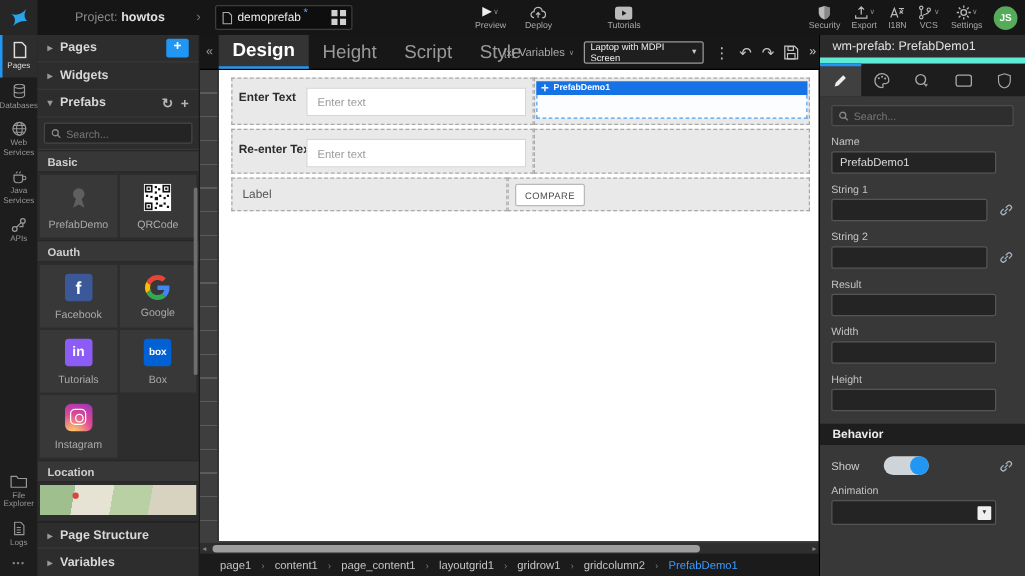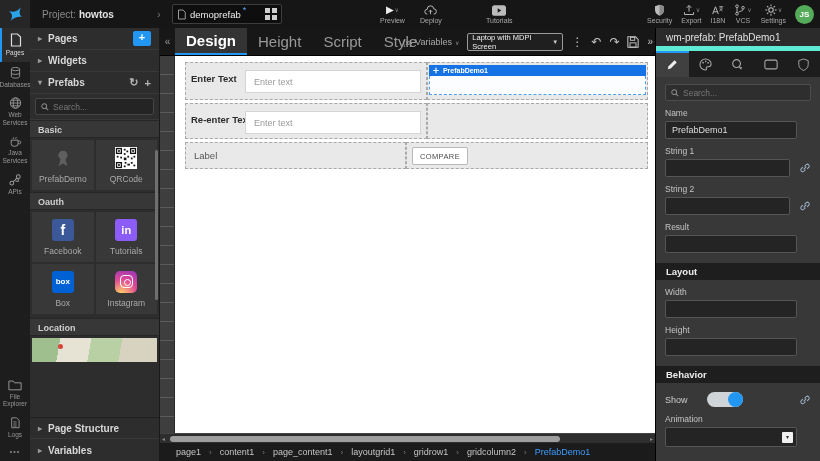--- a/index.html
+++ b/index.html
@@ -3,21 +3,21 @@
 <meta charset="utf-8">
 <style>
 *{box-sizing:border-box;margin:0;padding:0}
 html,body{background:#111}
 .app{position:relative;width:820px;height:461px;overflow:hidden;font-family:"Liberation Sans",sans-serif;background:#2d2d2d;color:#ccc}
 .abs{position:absolute}
 svg{display:block}
 
 .topbar{position:absolute;left:0;top:0;width:820px;height:28px;background:#161616;display:flex;align-items:center;z-index:5}
 .logo{width:30px;height:28px;background:#262626;display:flex;align-items:center;justify-content:center}
-.project{margin-left:12px;font-size:10px;color:#8a8a8a;white-space:nowrap}
+.project{margin-left:30px;font-size:10px;color:#8a8a8a;white-space:nowrap}
 .project b{color:#e2e2e2;font-weight:bold;margin-left:3px}
 .tb-chev{position:absolute;left:157px;color:#777;font-size:11px}
 .pageSelector{position:absolute;left:172px;top:4px;height:20px;width:110px;background:#0e0e0e;border:1px solid #3d3d3d;border-radius:2px;display:flex;align-items:center;padding:0 4px;gap:4px}
 .pageSelector .pname{font-size:9.5px;color:#eee}
 .pageSelector .dirty{color:#5aa7ff;font-size:9px;margin-left:-2px;align-self:flex-start}
 .pageSelector .gridIc{margin-left:auto}
 .tbBtn{display:flex;flex-direction:column;align-items:center;gap:1px;color:#a8a8a8;font-size:7px;line-height:1;cursor:pointer}
 .tbBtn .ic{height:12px;display:flex;align-items:center;justify-content:center;gap:1px}
 .tb-right{position:absolute;right:0;top:0;height:28px;display:flex;align-items:center;gap:9px;padding-right:6px}
 .avatar{width:19px;height:19px;border-radius:50%;background:#56ab5a;color:#fff;font-size:8px;font-weight:bold;display:flex;align-items:center;justify-content:center}
@@ -351,20 +351,29 @@
           <span class="tLabel">QRCode</span>
         </div>
       </div>
       <div class="groupHead">Oauth</div>
       <div class="tileGrid">
         <div class="tile">
           <span class="brandSq" style="background:#3b5998;font-size:14px">f</span>
           <span class="tLabel">Facebook</span>
         </div>
         <div class="tile">
+          <svg width="20" height="20" viewBox="0 0 48 48">
+              <path fill="#EA4335" d="M24 9.5c3.54 0 6.71 1.22 9.21 3.6l6.85-6.85C35.9 2.38 30.47 0 24 0 14.62 0 6.51 5.38 2.56 13.22l7.98 6.19C12.43 13.72 17.74 9.5 24 9.5z"></path>
+              <path fill="#4285F4" d="M46.98 24.55c0-1.57-.15-3.09-.38-4.55H24v9.02h12.94c-.58 2.96-2.26 5.48-4.78 7.18l7.73 6c4.51-4.18 7.09-10.36 7.09-17.65z"></path>
+              <path fill="#FBBC05" d="M10.53 28.59c-.48-1.45-.76-2.99-.76-4.59s.27-3.14.76-4.59l-7.98-6.19C.92 16.46 0 20.12 0 24c0 3.88.92 7.54 2.56 10.78l7.97-6.19z"></path>
+              <path fill="#34A853" d="M24 48c6.48 0 11.93-2.13 15.89-5.81l-7.73-6c-2.15 1.45-4.92 2.3-8.16 2.3-6.26 0-11.57-4.22-13.47-9.91l-7.98 6.19C6.51 42.62 14.62 48 24 48z"></path>
+            </svg>
+          <span class="tLabel">Google</span>
+        </div>
+        <div class="tile">
           <span class="brandSq" style="background:#8b5cf6;font-size:11px">in</span>
           <span class="tLabel">Tutorials</span>
         </div>
         <div class="tile">
           <span class="brandSq" style="background:#0061d5;font-size:8px">box</span>
           <span class="tLabel">Box</span>
         </div>
         <div class="tile">
           <span class="igSq">
               <span class="igCam"></span>
@@ -544,21 +553,20 @@
               <path d="M5.5 8.5l3-3M4.5 6l-1.8 1.8a2.1 2.1 0 0 0 3 3L7.5 9M9.5 8l1.8-1.8a2.1 2.1 0 0 0-3-3L6.5 5" fill="none" stroke="#9fb3c8" stroke-width="1.2"></path>
             </svg>
           </span>
       </div>
 
       <div class="rpLabel">Result</div>
       <div class="rpFieldRow">
         <input class="rpInput" style="">
       </div>
 
-      <div class="sectionHead">Layout</div>
 
       <div class="rpLabel">Width</div>
       <div class="rpFieldRow">
           <input class="rpInput" style="">
         </div>
 
       <div class="rpLabel">Height</div>
       <div class="rpFieldRow">
           <input class="rpInput" style="">
         </div>

